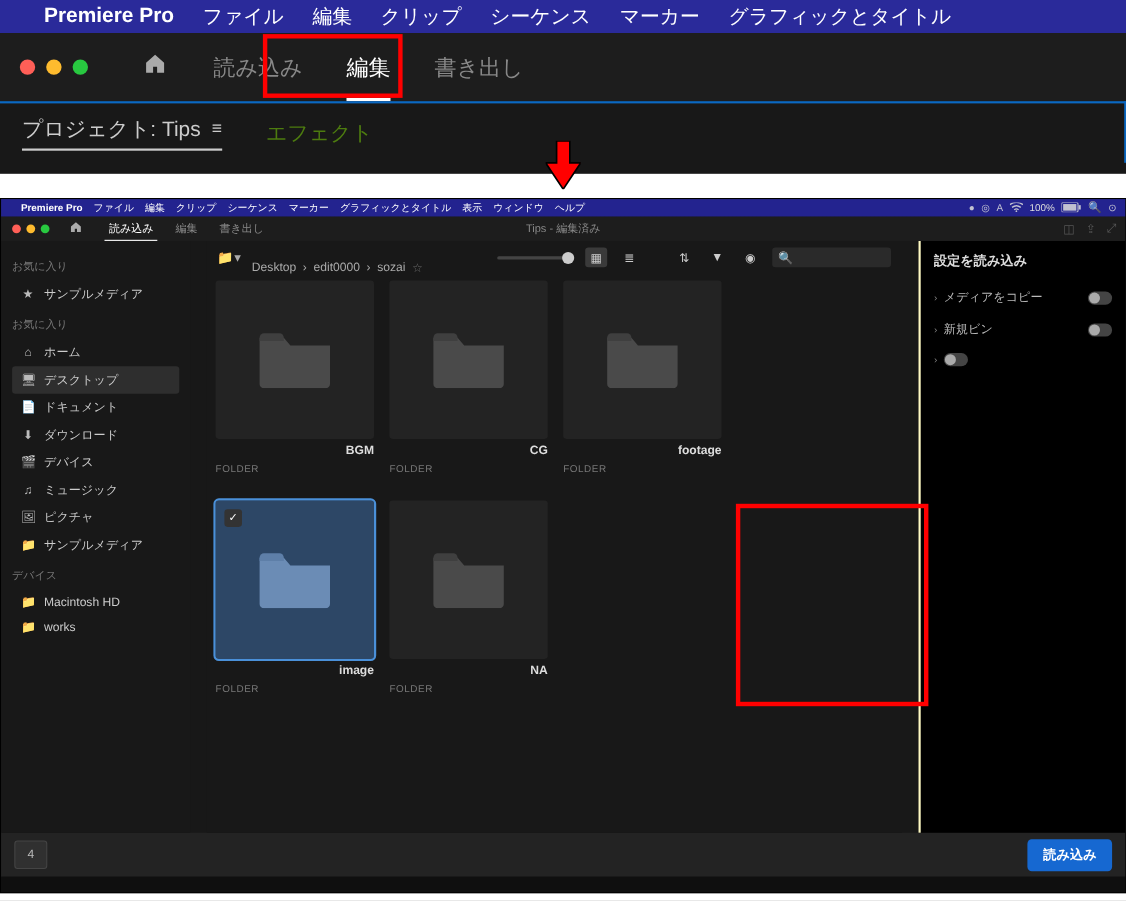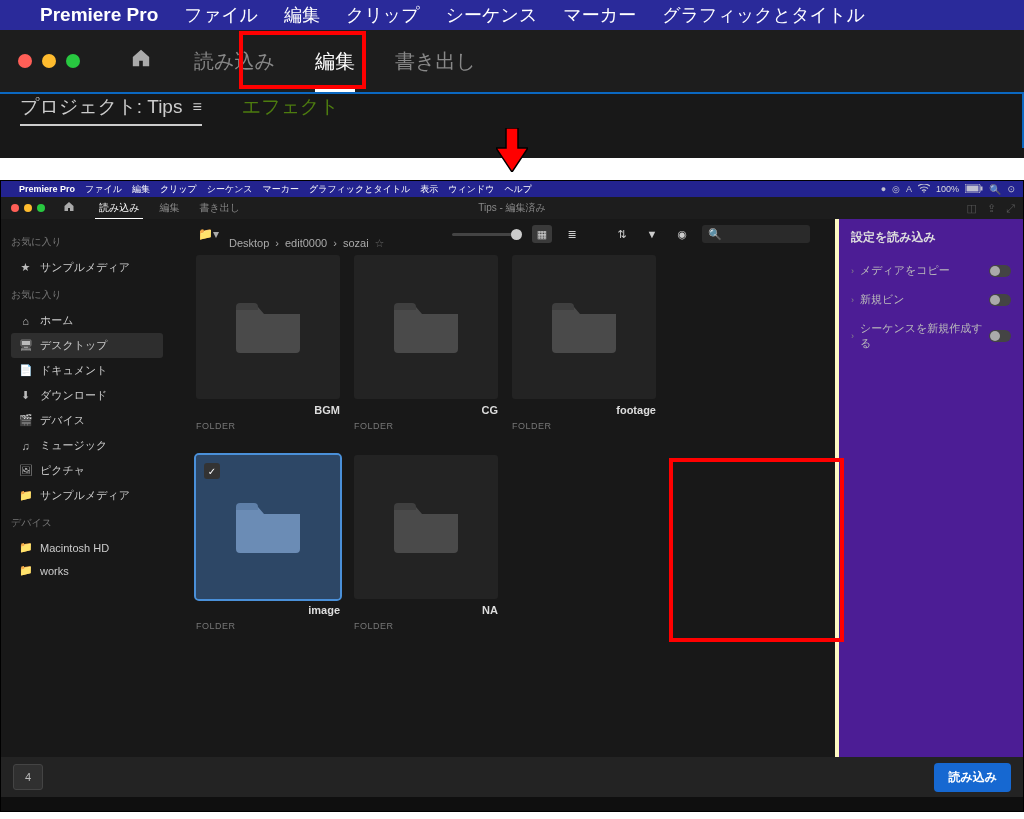--- a/index.html
+++ b/index.html
@@ -12,21 +12,21 @@
 .mac-menubar-1 .app-name { font-weight:700; font-size:19px; }
 .window-header-1 { height:62px; background:#1d1d1d; display:flex; align-items:center; }
 .traffic-lights { display:flex; gap:10px; padding:0 18px; }
 .tl-dot { width:14px; height:14px; border-radius:50%; }
 .tl-red{background:#ff5f57;} .tl-yel{background:#febb2e;} .tl-grn{background:#28c840;}
 .home-btn { color:#aaa; font-size:22px; padding:0 22px 0 32px; cursor:pointer; }
 .top-tabs-1 { display:flex; align-items:stretch; height:100%; }
 .top-tabs-1 .tab { display:flex; align-items:center; padding:0 20px; font-size:20px; color:#888; cursor:pointer; position:relative; }
 .top-tabs-1 .tab.active { color:#fff; }
 .top-tabs-1 .tab.active::after { content:""; position:absolute; left:20px; right:20px; bottom:0; height:3px; background:#fff; }
-.sub-bar-1 { height:56px; border:2px solid #0b68c1; border-left:none; border-bottom:none; display:flex; align-items:flex-start; padding:0 20px; color:#ccc; font-size:19px; position:relative; }
+.sub-bar-1 { height:56px; border:2px solid #0b68c1; border-left:none; border-bottom:none; display:flex; align-items:center; padding:0 20px; color:#ccc; font-size:19px; position:relative; }
 .proj-label { display:flex; align-items:center; gap:10px; border-bottom:2px solid #ccc; padding-bottom:4px; margin-right:40px; }
 .proj-label .menu-ico { font-size:16px; color:#ccc; }
 .effect-label { color:#4d7c0f; }
 .mixer-label { position:absolute; right:0; top:0; height:100%; display:flex; align-items:center; color:#888; font-size:18px; padding-left:8px; }
 .red-box-top { position:absolute; border:4px solid #ff0000; pointer-events:none; }
 #rb-import-tab { left:239px; top:31px; width:127px; height:58px; }
 
 
 #arrow { position:absolute; left:496px; top:128px; width:32px; height:44px; }
 #arrow svg { width:100%; height:100%; }
@@ -73,21 +73,21 @@
 .grid { flex:1; padding:6px 8px 12px; display:flex; flex-wrap:wrap; align-content:flex-start; gap:24px 14px; overflow:hidden; }
 .card { width:144px; display:flex; flex-direction:column; gap:5px; cursor:pointer; }
 .thumb { width:144px; height:144px; background:#232323; border-radius:3px; display:flex; align-items:center; justify-content:center; position:relative; }
 .thumb.sel { background:#2d4766; outline:2px solid #4a90d9; }
 .thumb .sel-check { position:absolute; left:8px; top:8px; width:16px; height:16px; background:#333; border-radius:3px; display:flex; align-items:center; justify-content:center; color:#fff; font-size:10px; }
 .folder-svg { width:68px; height:56px; }
 .card .name { font-size:11px; color:#ddd; font-weight:600;text-align:right; }
 .card .kind { font-size:9px; color:#777; letter-spacing:.5px; }
 
 
-.right-panel { width:188px; background:#4c1d95; border-left:4px solid #fef9c3; padding:10px 12px; font-size:11px; color:#ddd; }
+.right-panel { width:188px; background:#000000; border-left:2px solid #fef9c3; padding:10px 12px; font-size:11px; color:#ddd; }
 .rp-title { font-size:12px; font-weight:600; margin-bottom:10px; }
 .rp-row { display:flex; align-items:center; padding:7px 0; color:#bbb; cursor:pointer; }
 .rp-row .chev { color:#888; margin-right:6px; font-size:9px; }
 .rp-row .lbl { flex:1; }
 .toggle { width:22px; height:12px; background:#444; border-radius:6px; position:relative; }
 .toggle::after { content:""; position:absolute; left:1px; top:1px; width:10px; height:10px; border-radius:50%; background:#aaa; }
 
 
 .bottom-bar { height:40px; background:#232323; display:flex; align-items:center; padding:0 12px; }
 .sel-chip { width:30px; height:26px; background:#303030; border:1px solid #444; border-radius:3px; display:flex; align-items:center; justify-content:center; color:#bbb; font-size:11px; }
@@ -354,21 +354,20 @@
             <span class="lbl">メディアをコピー</span>
             <span class="toggle"></span>
           </div>
           <div class="rp-row">
             <span class="chev">›</span>
             <span class="lbl">新規ビン</span>
             <span class="toggle"></span>
           </div>
           <div class="rp-row">
             <span class="chev">›</span>
-            <span class="lbl">シーケンスを新規作成する</span>
             <span class="toggle"></span>
           </div>
         </div>
     </div>
   </div>
 
   <div class="bottom-bar">
     <div class="sel-chip">4</div>
     <div class="import-btn">読み込み</div>
   </div>

